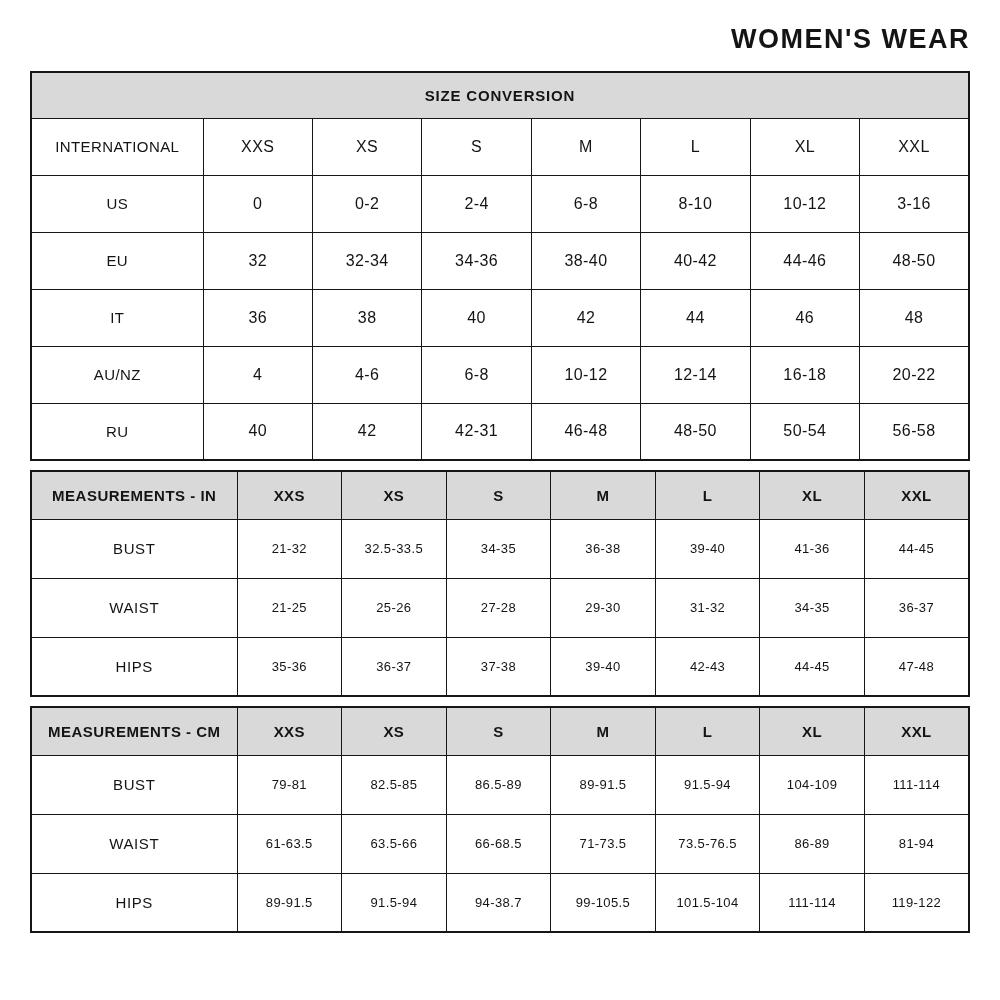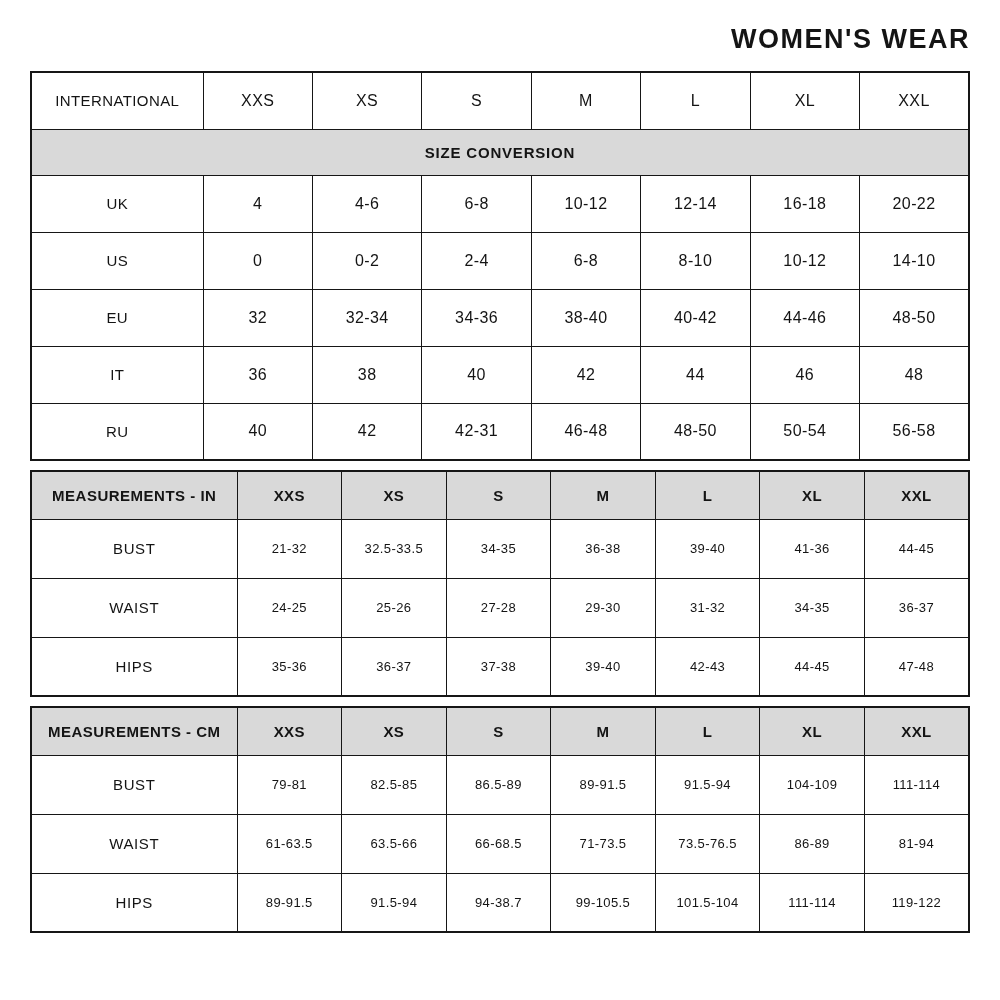--- a/index.html
+++ b/index.html
@@ -61,53 +61,43 @@
 
   <h1 class="page-title">WOMEN'S WEAR</h1>
 
   <table class="conv">
     <colgroup>
       <col style="width:172px">
       <col span="7">
     </colgroup>
     <thead>
       <tr>
+        <th class="band-cell" colspan="8">SIZE CONVERSION</th>
+      </tr>
+      <tr>
         <td class="rowlabel">INTERNATIONAL</td>
         <td>XXS</td>
         <td>XS</td>
         <td>S</td>
         <td>M</td>
         <td>L</td>
         <td>XL</td>
         <td>XXL</td>
       </tr>
-      <tr>
-        <th class="band-cell" colspan="8">SIZE CONVERSION</th>
-      </tr>
     </thead>
     <tbody id="conv-body">
-        <tr>
-          <td class="rowlabel">UK</td>
-          <td>4</td>
-          <td>4-6</td>
-          <td>6-8</td>
-          <td>10-12</td>
-          <td>12-14</td>
-          <td>16-18</td>
-          <td>20-22</td>
-        </tr>
         <tr>
           <td class="rowlabel">US</td>
           <td>0</td>
           <td>0-2</td>
           <td>2-4</td>
           <td>6-8</td>
           <td>8-10</td>
           <td>10-12</td>
-          <td>14-10</td>
+          <td>3-16</td>
         </tr>
         <tr>
           <td class="rowlabel">EU</td>
           <td>32</td>
           <td>32-34</td>
           <td>34-36</td>
           <td>38-40</td>
           <td>40-42</td>
           <td>44-46</td>
           <td>48-50</td>
@@ -116,20 +106,30 @@
           <td class="rowlabel">IT</td>
           <td>36</td>
           <td>38</td>
           <td>40</td>
           <td>42</td>
           <td>44</td>
           <td>46</td>
           <td>48</td>
         </tr>
         <tr>
+          <td class="rowlabel">AU/NZ</td>
+          <td>4</td>
+          <td>4-6</td>
+          <td>6-8</td>
+          <td>10-12</td>
+          <td>12-14</td>
+          <td>16-18</td>
+          <td>20-22</td>
+        </tr>
+        <tr>
           <td class="rowlabel">RU</td>
           <td>40</td>
           <td>42</td>
           <td>42-31</td>
           <td>46-48</td>
           <td>48-50</td>
           <td>50-54</td>
           <td>56-58</td>
         </tr>
       </tbody>
@@ -158,21 +158,21 @@
           <td>21-32</td>
           <td>32.5-33.5</td>
           <td>34-35</td>
           <td>36-38</td>
           <td>39-40</td>
           <td>41-36</td>
           <td>44-45</td>
         </tr>
         <tr>
           <td class="rowlabel">WAIST</td>
-          <td>24-25</td>
+          <td>21-25</td>
           <td>25-26</td>
           <td>27-28</td>
           <td>29-30</td>
           <td>31-32</td>
           <td>34-35</td>
           <td>36-37</td>
         </tr>
         <tr>
           <td class="rowlabel">HIPS</td>
           <td>35-36</td>

